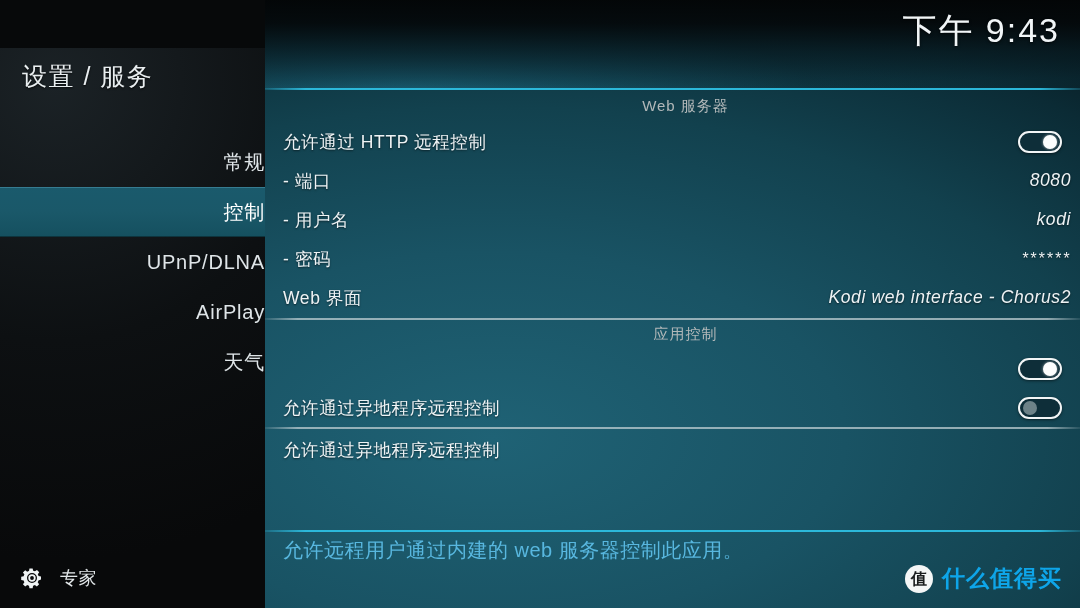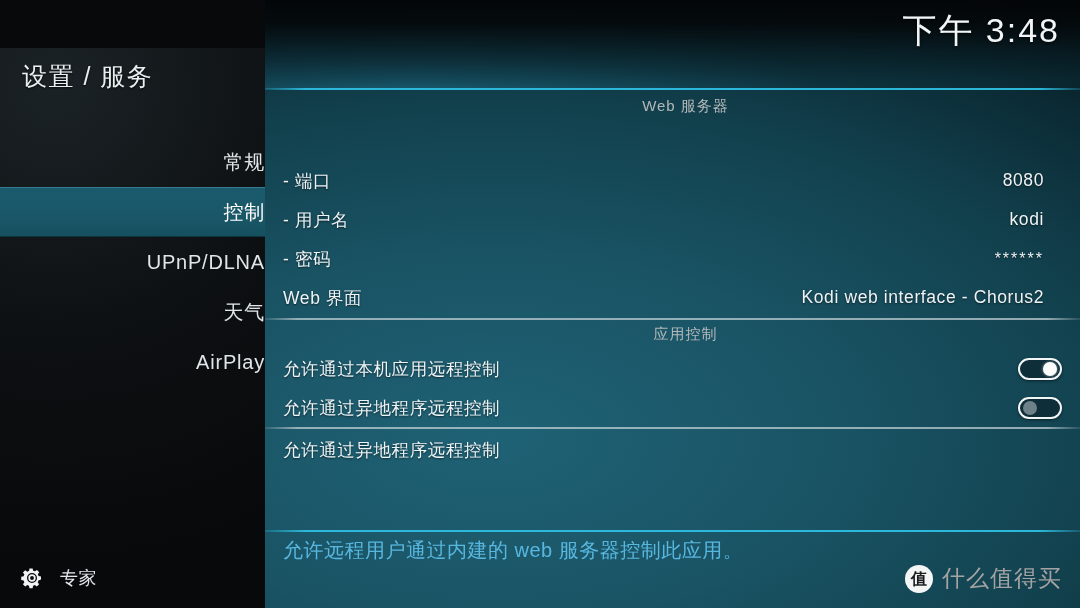--- a/index.html
+++ b/index.html
@@ -94,24 +94,25 @@
     position:absolute; left:0; width:815px; height:39px;
     display:flex; align-items:center;
   }
   .row-label {
     position:absolute; left:18px;
     font-size:17.5px; color:#eef3f5; letter-spacing:.6px;
     white-space:nowrap;
     text-shadow:0 1px 2px rgba(0,0,0,.55);
   }
   .row-value {
-    position:absolute; right:36px;
+    position:absolute; right:9px;
     font-size:17.5px; color:#eef3f5; letter-spacing:.6px;
     white-space:nowrap;
     text-shadow:0 1px 2px rgba(0,0,0,.55);
+    font-style:italic;
   }
   .row-value.pw { letter-spacing:2px; font-size:16px; }
 
   
   .toggle {
     position:absolute; right:18px;
     width:44px; height:22px; border-radius:11px;
     border:2px solid #f2f5f6;
     background:#0e2e39;
     box-shadow:0 1px 3px rgba(0,0,0,.5);
@@ -136,37 +137,43 @@
     z-index:9;
   }
   #wm-badge {
     width:28px; height:28px; border-radius:50%;
     background:#f4f6f6;
     display:flex; align-items:center; justify-content:center;
     font-size:16px; font-weight:bold; color:#1a1d1e;
     line-height:1;
   }
   #wm-text {
-    font-size:23px; font-weight:normal; color:#a3a3a3;
+    font-size:23px; font-weight:bold; color:#0ea5e9;
     letter-spacing:1px; white-space:nowrap;
   }
 </style>
 </head>
 <body>
 
 <div id="app">
 
   <div id="panel">
 
     <div id="panel-top"></div>
 
     <div class="rule-cyan" style="top:88px"></div>
 
     <div class="section-head" style="top:97px">Web 服务器</div>
 
+    <div class="row" style="top:122px">
+      <span class="row-label">允许通过 HTTP 远程控制</span>
+      <span class="toggle on">
+        <span class="knob"></span>
+      </span>
+    </div>
 
     <div class="row" style="top:161px">
       <span class="row-label">- 端口</span>
       <span class="row-value">8080</span>
     </div>
 
     <div class="row" style="top:239px">
       <span class="row-label">- 密码</span>
       <span class="row-value pw">******</span>
     </div>
@@ -179,21 +186,20 @@
     <div class="row" style="top:278px">
       <span class="row-label">Web 界面</span>
       <span class="row-value">Kodi web interface - Chorus2</span>
     </div>
 
     <div class="rule-grey" style="top:318px"></div>
 
     <div class="section-head" style="top:325px">应用控制</div>
 
     <div class="row" style="top:349px">
-      <span class="row-label">允许通过本机应用远程控制</span>
       <span class="toggle on">
         <span class="knob"></span>
       </span>
     </div>
 
     <div class="row" style="top:388px">
       <span class="row-label">允许通过异地程序远程控制</span>
       <span class="toggle off">
         <span class="knob"></span>
       </span>
@@ -201,41 +207,41 @@
 
     <div class="rule-grey" style="top:427px"></div>
 
     <div class="row" style="top:430px">
       <span class="row-label">允许通过异地程序远程控制</span>
     </div>
 
     <div class="rule-cyan" style="top:530px"></div>
     <div id="help-text">允许远程用户通过内建的 web 服务器控制此应用。</div>
 
-    <div id="clock">下午 3:48</div>
+    <div id="clock">下午 9:43</div>
   </div>
 
   <div id="sidebar">
     <div id="sidebar-title">设置 / 服务</div>
 
     <div id="sidebar-list">
       <div class="side-item">
         <span>常规</span>
       </div>
       <div class="side-item selected">
         <span>控制</span>
       </div>
       <div class="side-item">
         <span>UPnP/DLNA</span>
       </div>
       <div class="side-item">
+        <span>AirPlay</span>
+      </div>
+      <div class="side-item">
         <span>天气</span>
-      </div>
-      <div class="side-item">
-        <span>AirPlay</span>
       </div>
     </div>
 
     <div id="expert-row">
       <svg id="gear-icon" viewBox="0 0 24 24">
         <path fill="#f0f4f5" d="M12 8.3a3.7 3.7 0 1 0 0 7.4 3.7 3.7 0 0 0 0-7.4zm0 5.6a1.9 1.9 0 1 1 0-3.8 1.9 1.9 0 0 1 0 3.8z"></path>
         <path fill="#f0f4f5" d="M21 13.6v-3.2l-2.5-.42a6.9 6.9 0 0 0-.73-1.76l1.47-2.06-2.26-2.26-2.06 1.47a6.9 6.9 0 0 0-1.76-.73L12.64 2.5h-3.2L9 5a6.9 6.9 0 0 0-1.76.73L5.2 4.26 2.94 6.52 4.4 8.58A6.9 6.9 0 0 0 3.68 10.34L1.2 10.76v3.2l2.48.42c.17.62.42 1.2.73 1.76L2.94 18.2l2.26 2.26 2.06-1.47c.56.31 1.14.56 1.76.73l.42 2.48h3.2l.42-2.48c.62-.17 1.2-.42 1.76-.73l2.06 1.47 2.26-2.26-1.47-2.06c.31-.56.56-1.14.73-1.76L21 13.6zm-9 3.4a5 5 0 1 1 0-10 5 5 0 0 1 0 10z"></path>
       </svg>
       <span id="expert-label">专家</span>
     </div>

